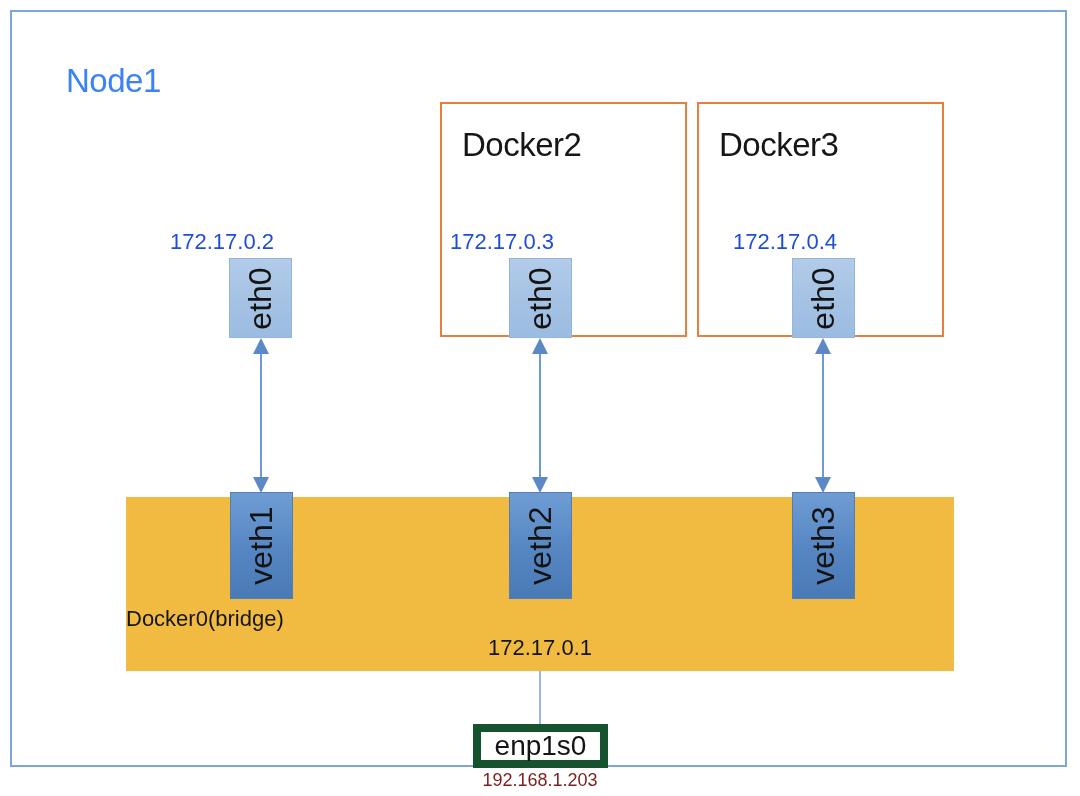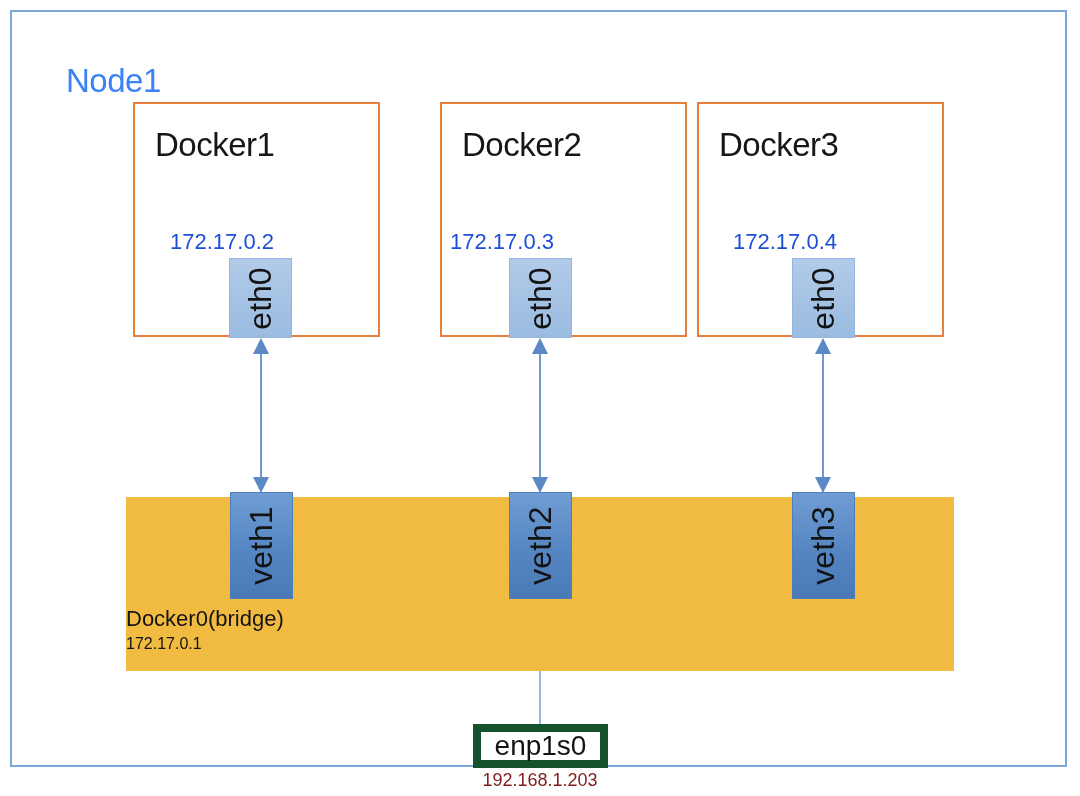--- a/index.html
+++ b/index.html
@@ -105,21 +105,22 @@
     position: absolute;
     left: 0; top: 109px;
     width: 100%;
     font-size: 22px;
     color: #141414;
   }
   .bridge-ip {
     position: absolute;
     left: 0; top: 138px;
     width: 100%;
-    font-size: 16px;
+    text-align: center;
+    font-size: 22px;
     color: #141414;
   }
   
   .enp-box {
     position: absolute;
     left: 473px; top: 724px;
     width: 135px; height: 44px;
     background: #ffffff;
     border: 8px solid #14532d;
     display: flex; align-items: center; justify-content: center;
@@ -145,23 +146,20 @@
   }
 </style>
 </head>
 <body>
 
 <div class="stage">
 
   <div class="node-box"></div>
   <div class="node-title">Node1</div>
 
-  <div class="docker-box d1">
-    <div class="docker-name">Docker1</div>
-  </div>
   <div class="docker-box d2">
     <div class="docker-name">Docker2</div>
   </div>
   <div class="docker-box d3">
     <div class="docker-name">Docker3</div>
   </div>
 
   <div class="ip-label i1">172.17.0.2</div>
   <div class="ip-label i2">172.17.0.3</div>
   <div class="ip-label i3">172.17.0.4</div>

